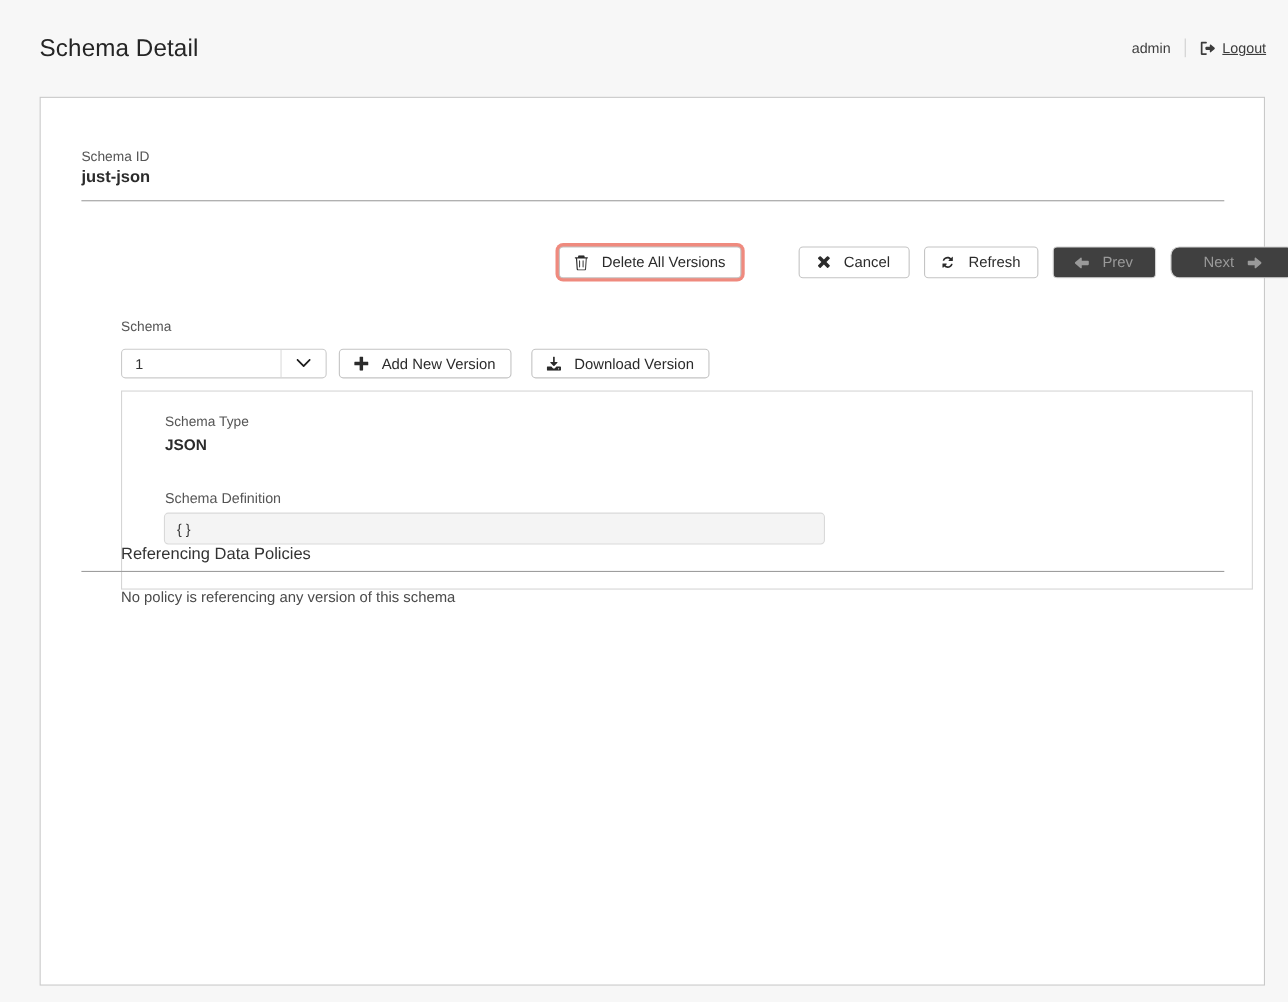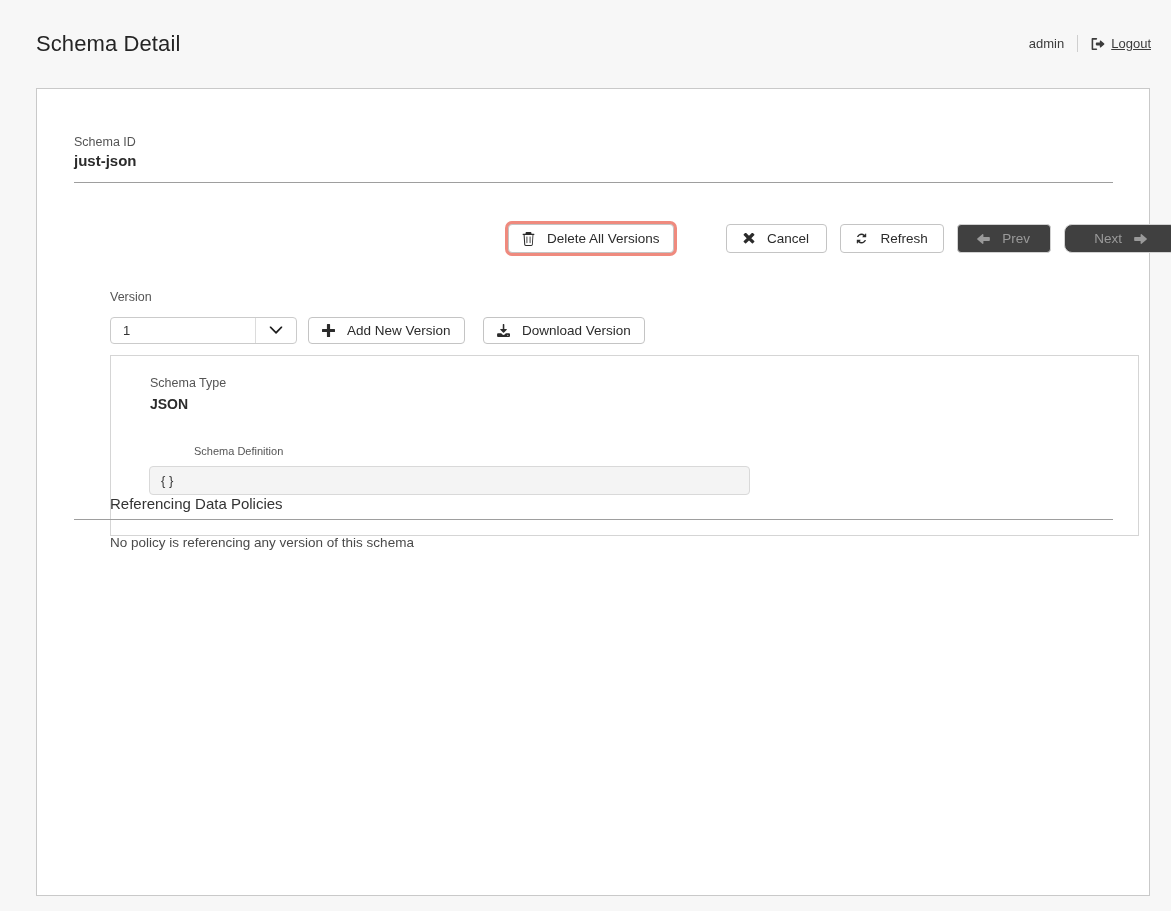--- a/index.html
+++ b/index.html
@@ -215,23 +215,22 @@
     left: 39px;
     top: 40px;
     font-size: 14px;
     font-weight: bold;
     color: #2b2b2b;
   }
   .panel-def-label {
     position: absolute;
     left: 39px;
     top: 89px;
-    font-size: 11px;
+    font-size: 13px;
     color: #555555;
-    margin-left: 44px;
   }
   .def-input {
     position: absolute;
     left: 38px;
     top: 110px;
     width: 601px;
     height: 29px;
     background: #f4f4f4;
     border: 1px solid #d9d9d9;
     border-radius: 4px;
@@ -336,21 +335,21 @@
     <button class="btn disabled btn-next">
       <span>Next</span>
       <span>
         <svg class="icon-svg" width="13" height="12" viewBox="0 0 16 14" fill="#9a9a9a">
           <path d="M9.4 1.1l6.2 5.2c.4.3.4 1 0 1.3l-6.2 5.3c-.5.4-1.3.1-1.3-.6V9.5h-7c-.5 0-.9-.4-.9-.9V5.4c0-.5.4-.9.9-.9h7V1.7c0-.7.8-1 1.3-.6z"></path>
         </svg>
       </span>
     </button>
   </div>
 
-  <div class="version-label">Version</div>
+  <div class="version-label">Schema</div>
 
   <div class="select-box">
     <span class="select-value">1</span>
     <span class="select-caret">
       <svg class="icon-svg" width="14" height="9" viewBox="0 0 14 9" fill="#1d1d1d">
         <path d="M.9.6c.3-.3.8-.3 1.1 0L7 5.5 12 .6c.3-.3.8-.3 1.1 0 .3.3.3.9 0 1.2L7.6 7.4c-.3.3-.8.3-1.1 0L.9 1.8c-.3-.3-.3-.9 0-1.2z"></path>
       </svg>
     </span>
   </div>
 

